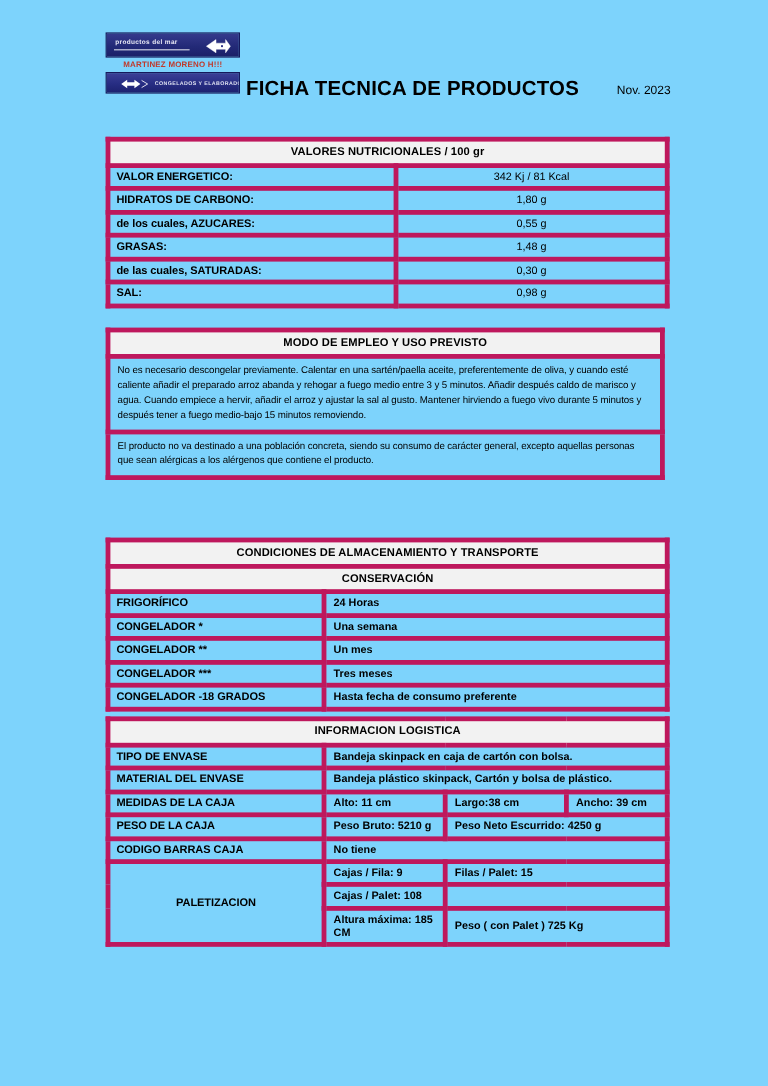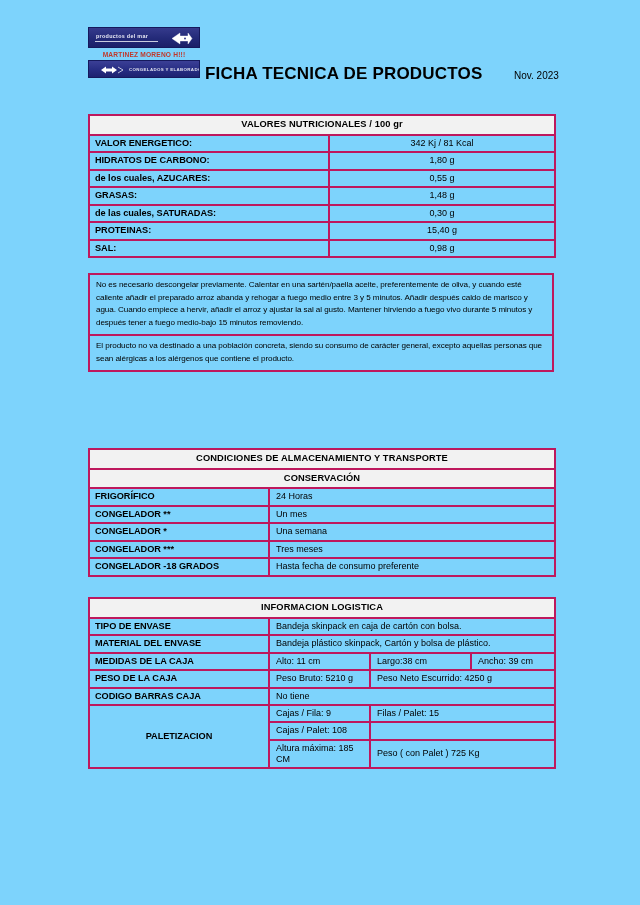--- a/index.html
+++ b/index.html
@@ -132,21 +132,21 @@
   
   .tbl {
     position: absolute;
     left: 88px;
     width: 466px;
     border-collapse: collapse;
     table-layout: fixed;
     font-size: 9px;
   }
   .tbl td, .tbl th {
-    border: 2px solid #be185d;
+    border: 4px solid #be185d;
     padding: 2px 5px;
     vertical-align: middle;
     font-weight: normal;
     line-height: 1.25;
   }
   .tbl .hdr {
     text-align: center;
     font-weight: bold;
     font-size: 9.3px;
     background: #f2f2f2;
@@ -172,20 +172,21 @@
     padding: 4px 6px 5px 6px;
     text-align: left;
     letter-spacing: -.08px;
   }
   .tbl .para p {
     margin: 0;
   }
   .tbl .cellv {
     font-size: 9px;
     padding-left: 6px;
+    font-weight: bold;
   }
 
   
   #t-nutri   { top: 114px; }
   #t-modo    { top: 273px; }
   #t-cond    { top: 418px; margin-top: 30px; }
   #t-logis   { top: 597px; padding-left: 24px; }
 </style>
 </head>
 <body>
@@ -244,32 +245,31 @@
       </tr>
       <tr>
         <td class="lbl">GRASAS:</td>
         <td class="val">1,48 g</td>
       </tr>
       <tr>
         <td class="lbl">de las cuales, SATURADAS:</td>
         <td class="val">0,30 g</td>
       </tr>
       <tr>
-        <td class="lbl">PROTEINAS:</td>
-        <td class="val">15,40 g</td>
-      </tr>
-      <tr>
         <td class="lbl">SAL:</td>
         <td class="val">0,98 g</td>
       </tr>
     </tbody>
   </table>
 
   <table class="tbl" id="t-modo">
     <tbody>
+      <tr>
+        <td class="hdr">MODO DE EMPLEO Y USO PREVISTO</td>
+      </tr>
       <tr>
         <td class="para">No es necesario descongelar previamente. Calentar en una sartén/paella aceite, preferentemente de oliva, y cuando esté caliente añadir el preparado arroz abanda y rehogar a fuego medio entre 3 y 5 minutos. Añadir después caldo de marisco y agua. Cuando empiece a hervir, añadir el arroz y ajustar la sal al gusto. Mantener hirviendo a fuego vivo durante 5 minutos y después tener a fuego medio-bajo 15 minutos removiendo.</td>
       </tr>
       <tr>
         <td class="para">El producto no va destinado a una población concreta, siendo su consumo de carácter general, excepto aquellas personas que sean alérgicas a los alérgenos que contiene el producto.</td>
       </tr>
     </tbody>
   </table>
 
   <table class="tbl" id="t-cond">
@@ -282,26 +282,26 @@
         <td class="hdr" colspan="2">CONDICIONES DE ALMACENAMIENTO Y TRANSPORTE</td>
       </tr>
       <tr>
         <td class="hdr" colspan="2">CONSERVACIÓN</td>
       </tr>
       <tr>
         <td class="lbl">FRIGORÍFICO</td>
         <td class="cellv">24 Horas</td>
       </tr>
       <tr>
+        <td class="lbl">CONGELADOR *</td>
+        <td class="cellv">Una semana</td>
+      </tr>
+      <tr>
         <td class="lbl">CONGELADOR **</td>
         <td class="cellv">Un mes</td>
-      </tr>
-      <tr>
-        <td class="lbl">CONGELADOR *</td>
-        <td class="cellv">Una semana</td>
       </tr>
       <tr>
         <td class="lbl">CONGELADOR ***</td>
         <td class="cellv">Tres meses</td>
       </tr>
       <tr>
         <td class="lbl">CONGELADOR -18 GRADOS</td>
         <td class="cellv">Hasta fecha de consumo preferente</td>
       </tr>
     </tbody>

